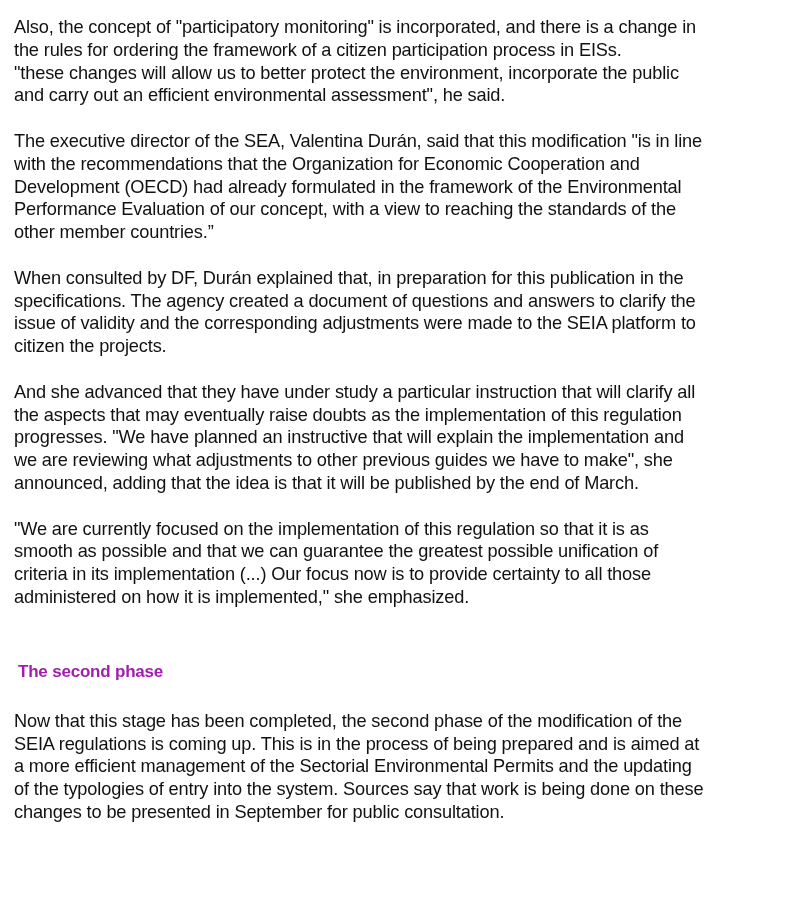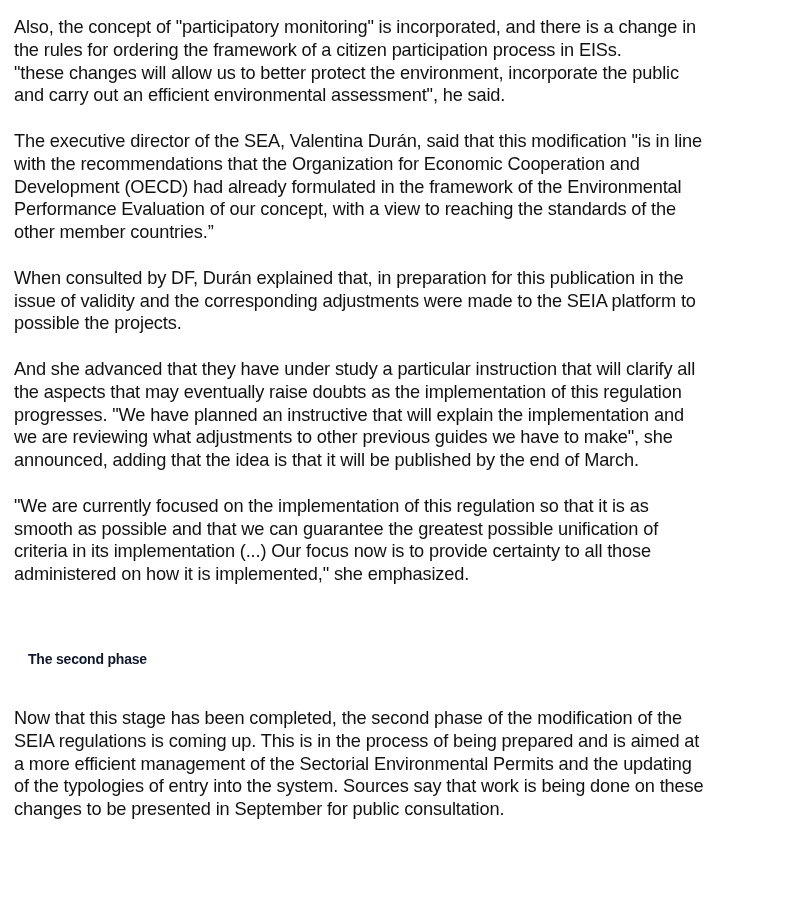--- a/index.html
+++ b/index.html
@@ -28,26 +28,26 @@
       letter-spacing: -0.15px;
     }
     .para .line {
       display: block;
       white-space: nowrap;
     }
     .gap {
       height: 22.8px;
     }
     .heading {
-      margin: 14px;
-      font-size: 14px;
+      margin: 4px;
+      font-size: 17px;
       font-weight: bold;
       line-height: 26px;
       letter-spacing: -0.2px;
-      color: #0f172a;
+      color: #a21caf;
     }
     .heading-wrap {
       padding-top: 46px;
       padding-bottom: 21px;
     }
   </style>
 </head>
 <body>
 
 <div class="article">
@@ -64,22 +64,23 @@
     <span class="line">The executive director of the SEA, Valentina Durán, said that this modification "is in line</span>
     <span class="line">with the recommendations that the Organization for Economic Cooperation and</span>
     <span class="line">Development (OECD) had already formulated in the framework of the Environmental</span>
     <span class="line">Performance Evaluation of our concept, with a view to reaching the standards of the</span>
     <span class="line">other member countries.”</span>
   </p>
   <div class="gap"></div>
 
   <p class="para">
     <span class="line">When consulted by DF, Durán explained that, in preparation for this publication in the</span>
+    <span class="line">specifications. The agency created a document of questions and answers to clarify the</span>
     <span class="line">issue of validity and the corresponding adjustments were made to the SEIA platform to</span>
-    <span class="line">possible the projects.</span>
+    <span class="line">citizen the projects.</span>
   </p>
   <div class="gap"></div>
 
   <p class="para">
     <span class="line">And she advanced that they have under study a particular instruction that will clarify all</span>
     <span class="line">the aspects that may eventually raise doubts as the implementation of this regulation</span>
     <span class="line">progresses. "We have planned an instructive that will explain the implementation and</span>
     <span class="line">we are reviewing what adjustments to other previous guides we have to make", she</span>
     <span class="line">announced, adding that the idea is that it will be published by the end of March.</span>
   </p>

